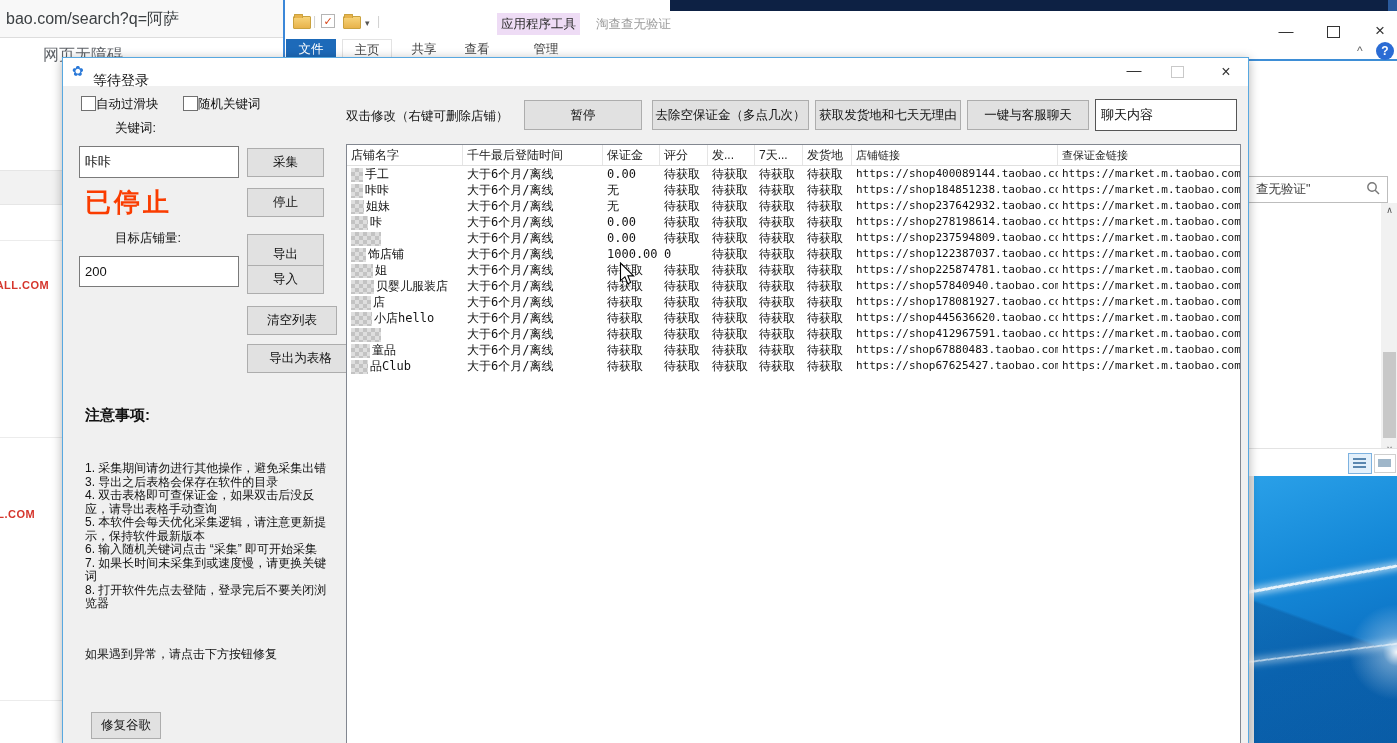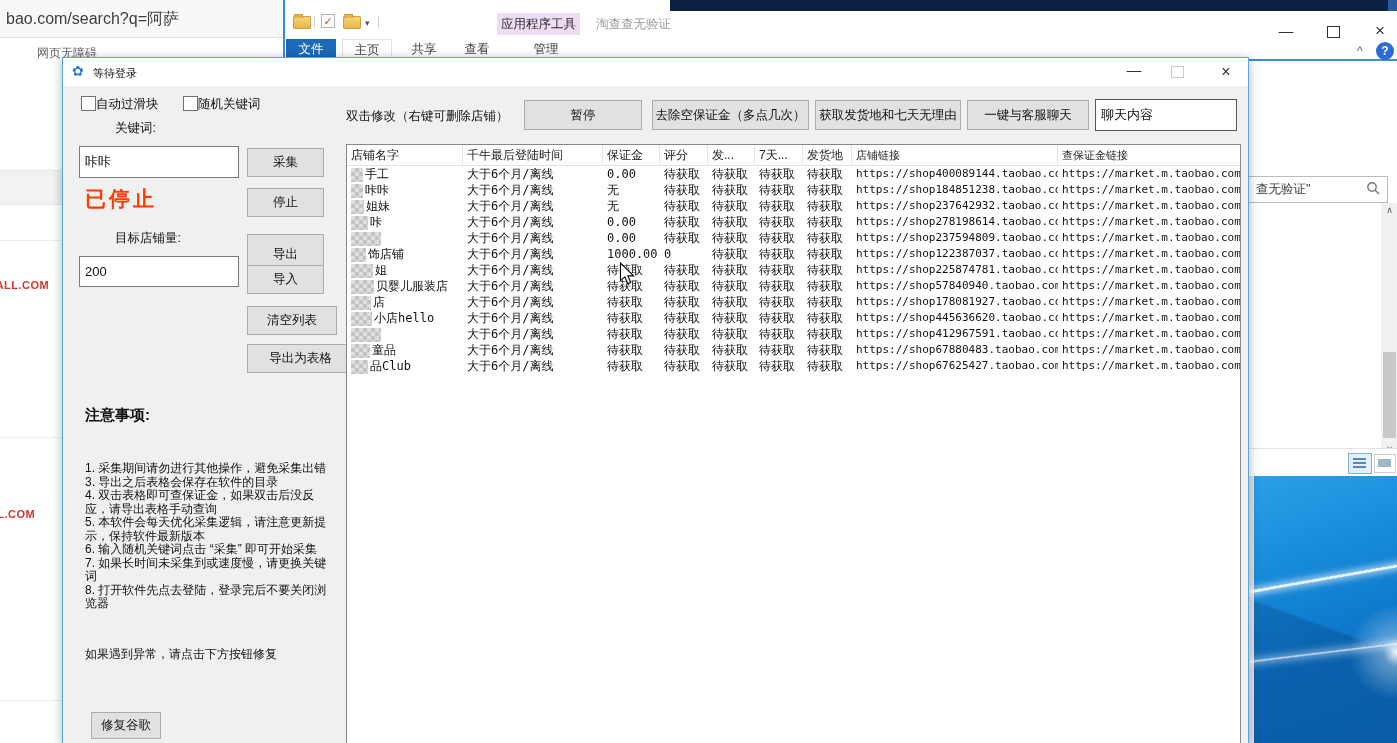--- a/index.html
+++ b/index.html
@@ -4,21 +4,21 @@
 <style>
   html,body{margin:0;padding:0;background:#2b2b2b;}
   #screen{position:relative;width:1397px;height:743px;overflow:hidden;
     font-family:"Liberation Sans","DejaVu Sans",sans-serif;background:#fff;}
   .abs{position:absolute;}
 
   
   #browser{left:0;top:0;width:283px;height:743px;background:#fff;overflow:hidden;}
   #urlbar{left:0;top:0;width:283px;height:37px;background:#f8f8f8;border-bottom:1px solid #ddd;}
   #url-text{left:6px;top:9px;font-size:16px;color:#3c4043;white-space:nowrap;}
-  #access-link{left:37px;top:45px;font-size:12px;color:#5f6368;}
+  #access-link{left:43px;top:45px;font-size:16px;color:#5f6368;}
   #gray-band{left:0;top:170px;width:62px;height:33px;background:#f2f2f2;
     border-top:1px solid #e6e6e6;border-bottom:1px solid #e6e6e6;}
   .left-div{left:0;width:62px;height:1px;background:#ececec;}
   .mall{color:#d5352c;font-weight:bold;font-size:11px;letter-spacing:.5px;white-space:nowrap;}
 
   
   #explorer{left:283px;top:0;width:1114px;height:476px;background:#fff;border-left:2px solid #3b87d8;}
   #navy-strip{left:385px;top:0;width:729px;height:11px;background:#0d2144;}
   #navy-sq{left:1103px;top:0;width:11px;height:11px;background:#2a5a9c;}
   .folder{width:16px;height:11px;background:linear-gradient(#f7d47a,#e8b34b);border:1px solid #caa23e;border-radius:1px;}
@@ -63,33 +63,33 @@
       linear-gradient(160deg,#2aa0e8 0%,#1589d8 35%,#0d74c6 65%,#0c6cbc 100%);}
   .beam{position:absolute;left:-30px;width:260px;background:rgba(255,255,255,.9);box-shadow:0 0 7px 2px rgba(255,255,255,.65);}
   #beam1{top:96px;height:3px;transform:rotate(-10deg);}
   #beam2{top:172px;height:2px;transform:rotate(-7deg);opacity:.75;}
 
   
   #dialog{left:62px;top:57px;width:1185px;height:686px;background:#f0f0f0;
     border:1px solid #58a8e0;box-shadow:0 2px 10px rgba(0,0,0,.3);}
   #dlg-titlebar{left:0;top:0;width:1185px;height:28px;background:#fff;}
   #dlg-icon{left:9px;top:5px;color:#2b79d8;font-size:14px;}
-  #dlg-title{left:30px;top:8px;font-size:11px;color:#111;}
+  #dlg-title{left:30px;top:14px;font-size:14px;color:#111;}
   #dlg-min{left:1056px;top:2px;width:30px;height:22px;color:#333;font-size:15px;text-align:center;line-height:20px;}
   #dlg-max{left:1108px;top:8px;width:11px;height:10px;border:1px solid #c9c9c9;}
   #dlg-close{left:1148px;top:3px;width:30px;height:22px;color:#333;font-size:16px;text-align:center;line-height:22px;}
 
   .cb{width:13px;height:13px;background:#fff;border:1px solid #707070;}
   .cb-label{font-size:12.5px;color:#111;}
   .lbl{font-size:12.5px;color:#111;margin-left:30px;}
   .inp{background:#fff;border:1px solid #7a7a7a;font-size:13px;color:#111;padding:0 5px;
     font-family:"Liberation Sans","DejaVu Sans",sans-serif;box-sizing:border-box;}
   .btn{background:#e1e1e1;border:1px solid #adadad;font-size:12.5px;color:#111;
     text-align:center;box-sizing:border-box;display:flex;align-items:center;justify-content:center;cursor:default;}
-  #status-stopped{left:22px;top:127px;color:#fa3c00;font-weight:bold;font-size:21px;letter-spacing:3px;}
+  #status-stopped{left:22px;top:127px;color:#fa3c00;font-weight:bold;font-size:26px;letter-spacing:3px;}
   #notes-title{left:22px;top:348px;font-size:15px;font-weight:bold;color:#111;}
   #notes{left:22px;top:404px;width:248px;font-size:12px;line-height:13.5px;color:#111;}
   #notes-footer{left:22px;top:588px;font-size:12px;color:#111;}
 
   #hint{left:283px;top:50px;font-size:12.5px;color:#111;}
 
   
   #shop-table{left:283px;top:86px;width:895px;height:600px;background:#fff;border:1px solid #828790;box-sizing:border-box;overflow:hidden;}
   #thead{position:relative;height:20px;border-bottom:1px solid #e0e0e0;}
   .th{position:absolute;top:0;height:20px;font-size:12px;color:#222;line-height:20px;padding-left:4px;

